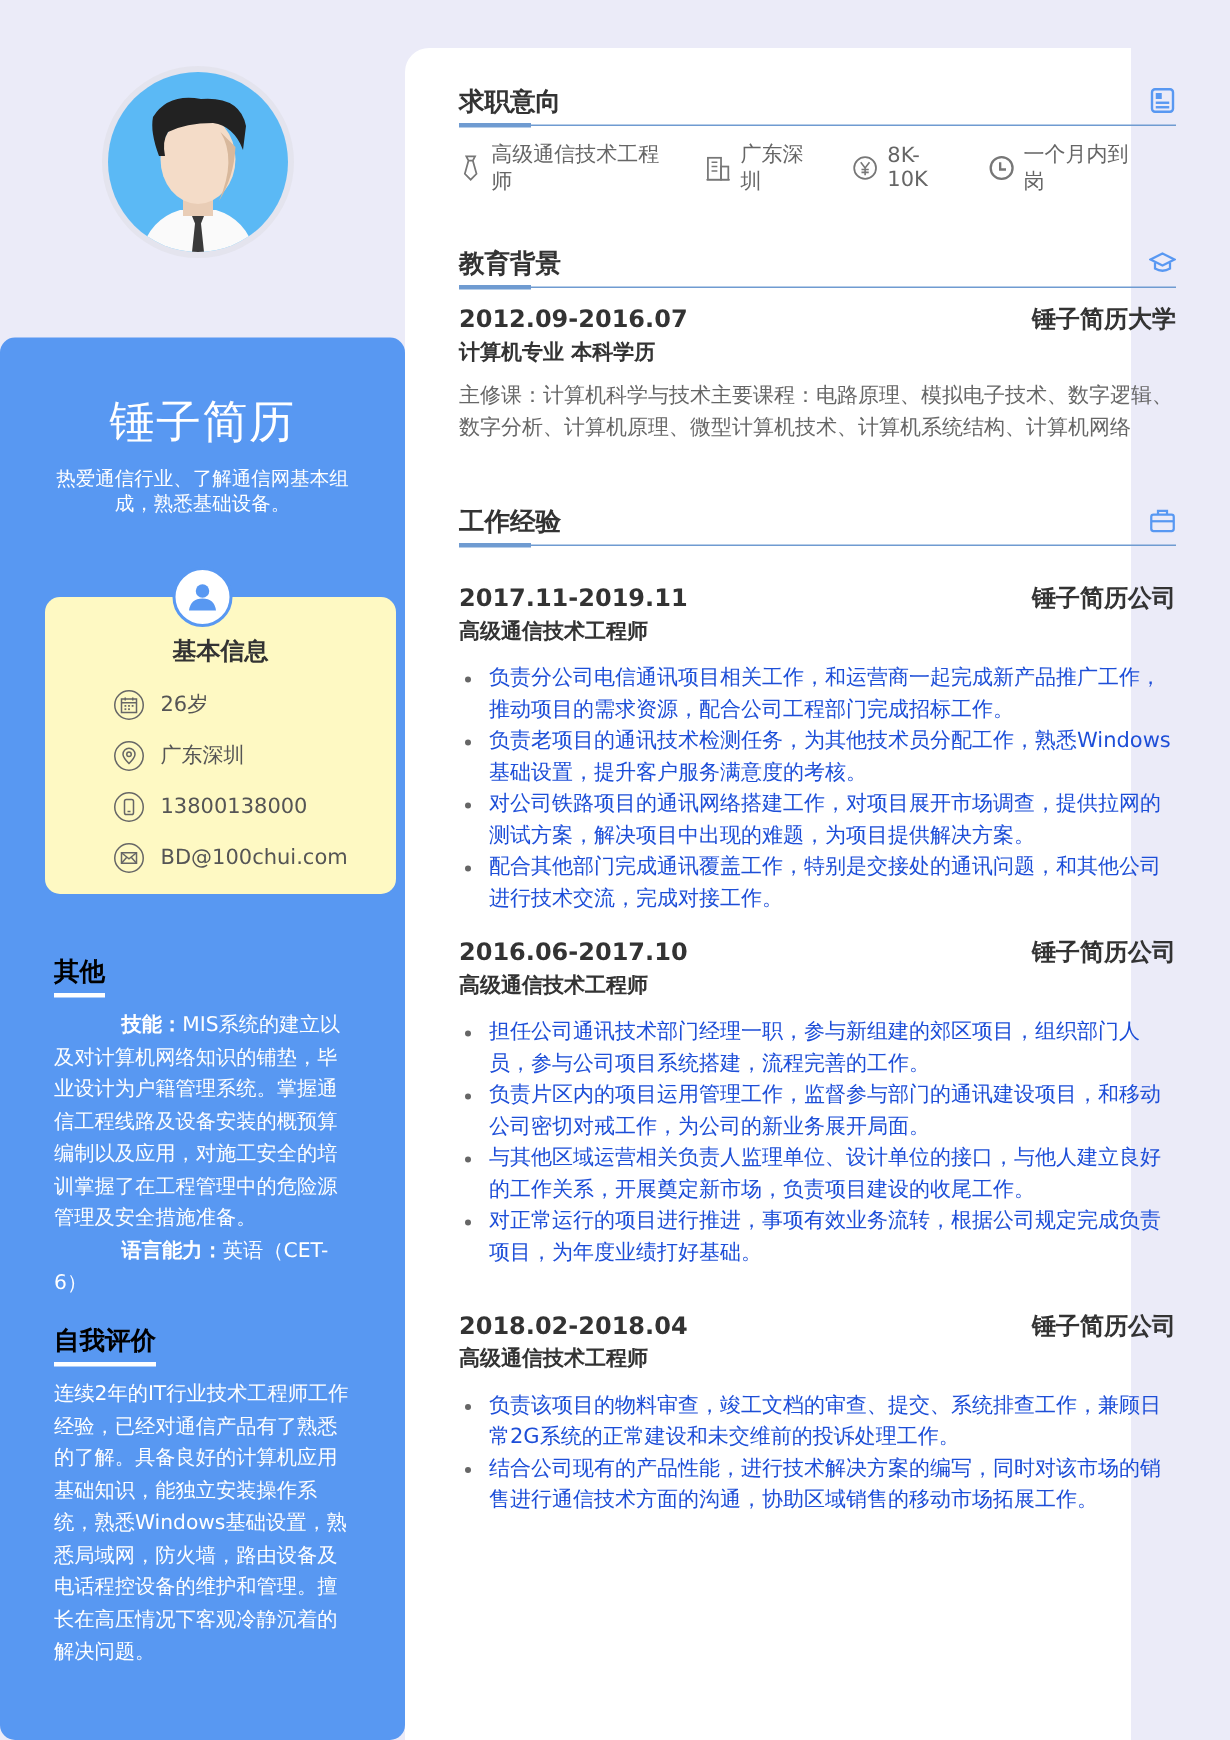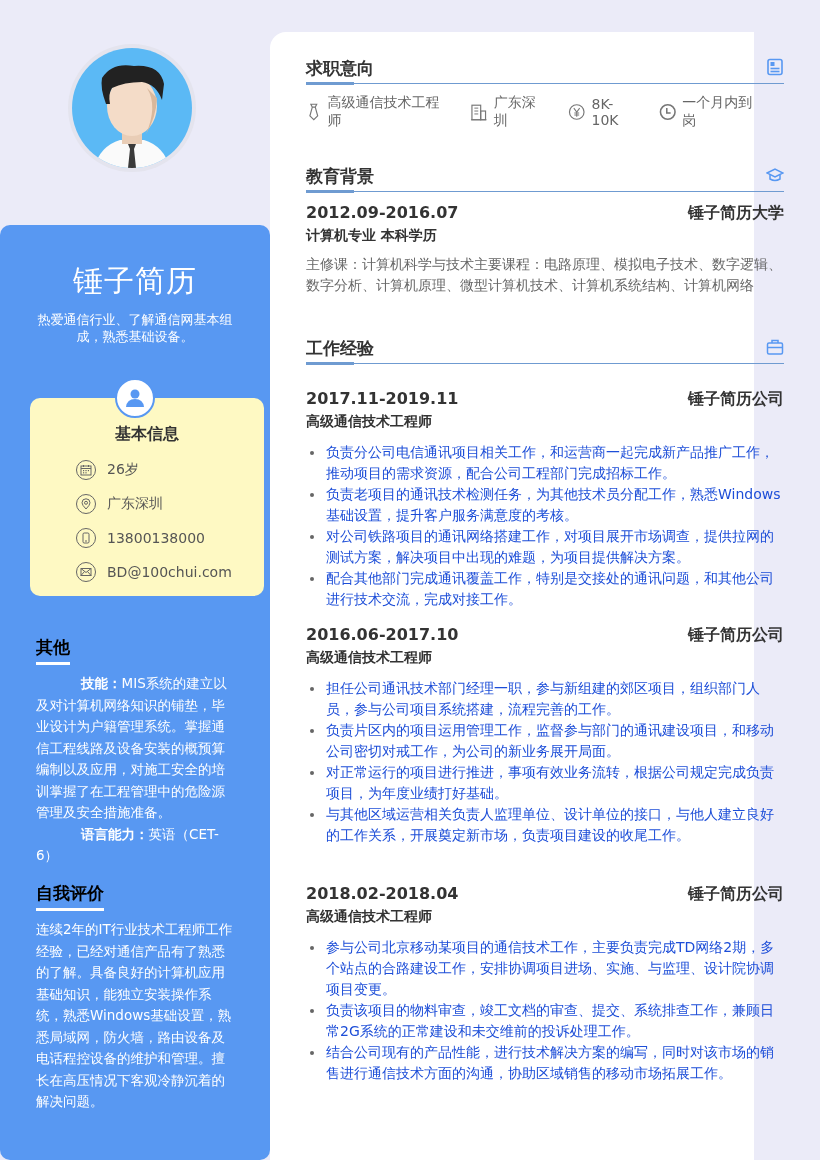--- a/index.html
+++ b/index.html
@@ -285,33 +285,32 @@
     </div>
     <div style="margin-top:14px">
       <div class="entry-head">
         <span>2016.06-2017.10</span>
         <span>锤子简历公司</span>
       </div>
       <div class="entry-sub">高级通信技术工程师</div>
       <ul class="bullets" style="margin-top:10px">
         <li>担任公司通讯技术部门经理一职，参与新组建的郊区项目，组织部门人员，参与公司项目系统搭建，流程完善的工作。</li>
         <li>负责片区内的项目运用管理工作，监督参与部门的通讯建设项目，和移动公司密切对戒工作，为公司的新业务展开局面。</li>
+        <li>与其他区域运营相关负责人监理单位、设计单位的接口，与他人建立良好的工作关系，开展奠定新市场，负责项目建设的收尾工作。</li>
         <li>对正常运行的项目进行推进，事项有效业务流转，根据公司规定完成负责项目，为年度业绩打好基础。</li>
-        <li>与其他区域运营相关负责人监理单位、设计单位的接口，与他人建立良好的工作关系，开展奠定新市场，负责项目建设的收尾工作。</li>
       </ul>
     </div>
   </div>
 
   <div class="section" style="top:840px">
-    <div style="margin-top:11px">
+    <div style="margin-top:1px">
       <div class="entry-head">
         <span>2018.02-2018.04</span>
         <span>锤子简历公司</span>
       </div>
       <div class="entry-sub">高级通信技术工程师</div>
       <ul class="bullets" style="margin-top:10px">
-        <li>参与公司北京移动某项目的通信技术工作，主要负责完成TD网络2期，多个站点的合路建设工作，安排协调项目进场、实施、与监理、设计院协调项目变更。</li>
         <li>负责该项目的物料审查，竣工文档的审查、提交、系统排查工作，兼顾日常2G系统的正常建设和未交维前的投诉处理工作。</li>
         <li>结合公司现有的产品性能，进行技术解决方案的编写，同时对该市场的销售进行通信技术方面的沟通，协助区域销售的移动市场拓展工作。</li>
       </ul>
     </div>
   </div>
 </div>
 
 </body></html>

